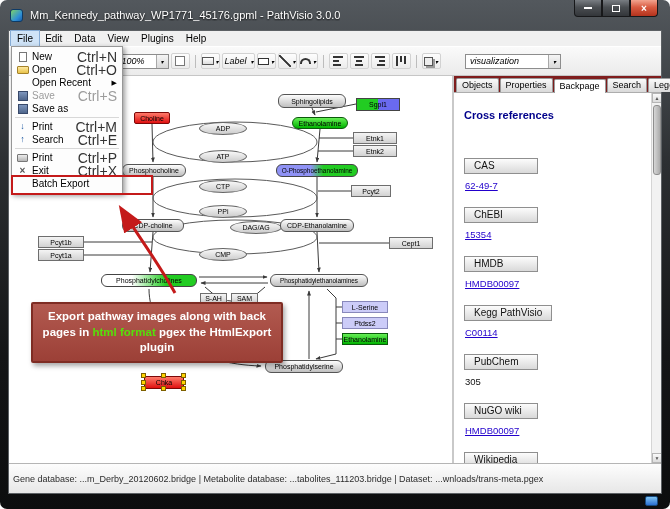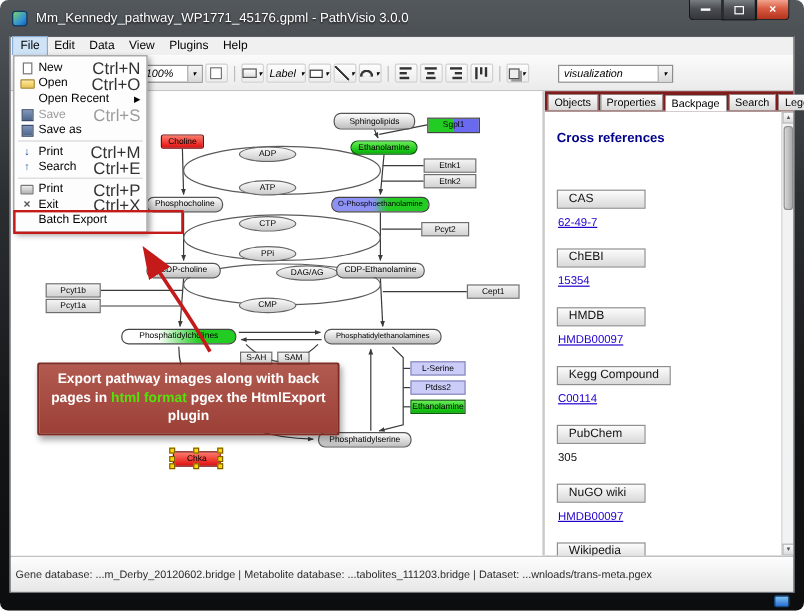--- a/index.html
+++ b/index.html
@@ -320,21 +320,21 @@
             <div class="tab active">Backpage</div>
             <div class="tab">Search</div>
             <div class="tab">Legend</div>
           </div>
         <div class="bp-content">
           <div class="bp-title">Cross references</div>
           <div>
               <div class="bp-section"><div class="bp-head">CAS</div><a class="bp-val bp-link" href="#">62-49-7</a></div>
               <div class="bp-section"><div class="bp-head">ChEBI</div><a class="bp-val bp-link" href="#">15354</a></div>
               <div class="bp-section"><div class="bp-head">HMDB</div><a class="bp-val bp-link" href="#">HMDB00097</a></div>
-              <div class="bp-section"><div class="bp-head">Kegg Compound</div><a class="bp-val bp-link" href="#">C00114</a></div>
+              <div class="bp-section"><div class="bp-head">Kegg PathVisio</div><a class="bp-val bp-link" href="#">C00114</a></div>
               <div class="bp-section"><div class="bp-head">PubChem</div><span class="bp-val">305</span></div>
               <div class="bp-section"><div class="bp-head">NuGO wiki</div><a class="bp-val bp-link" href="#">HMDB00097</a></div>
               <div class="bp-section"><div class="bp-head">Wikipedia</div><a class="bp-val bp-link" href="#">Choline</a></div>
             </div>
 
           <div class="sb-track">
             <div class="sb-btn" style="top:0">▲</div>
             <div class="sb-thumb"></div>
             <div class="sb-btn" style="bottom:0">▼</div>
           </div>

